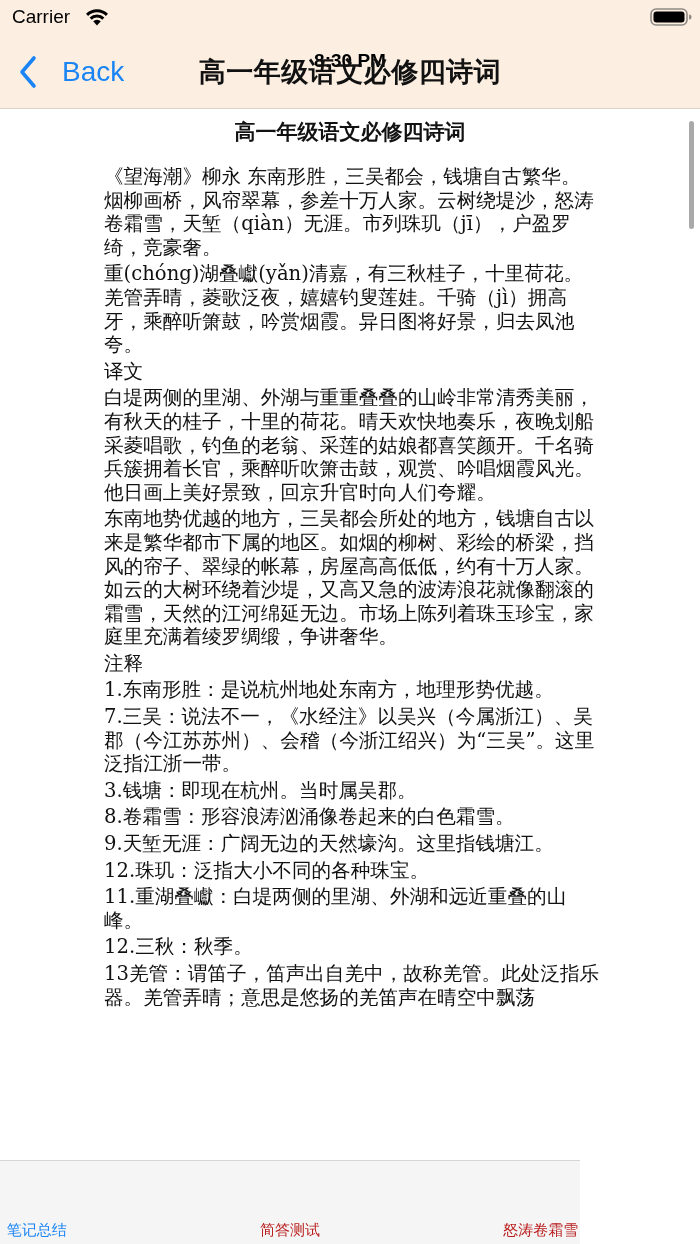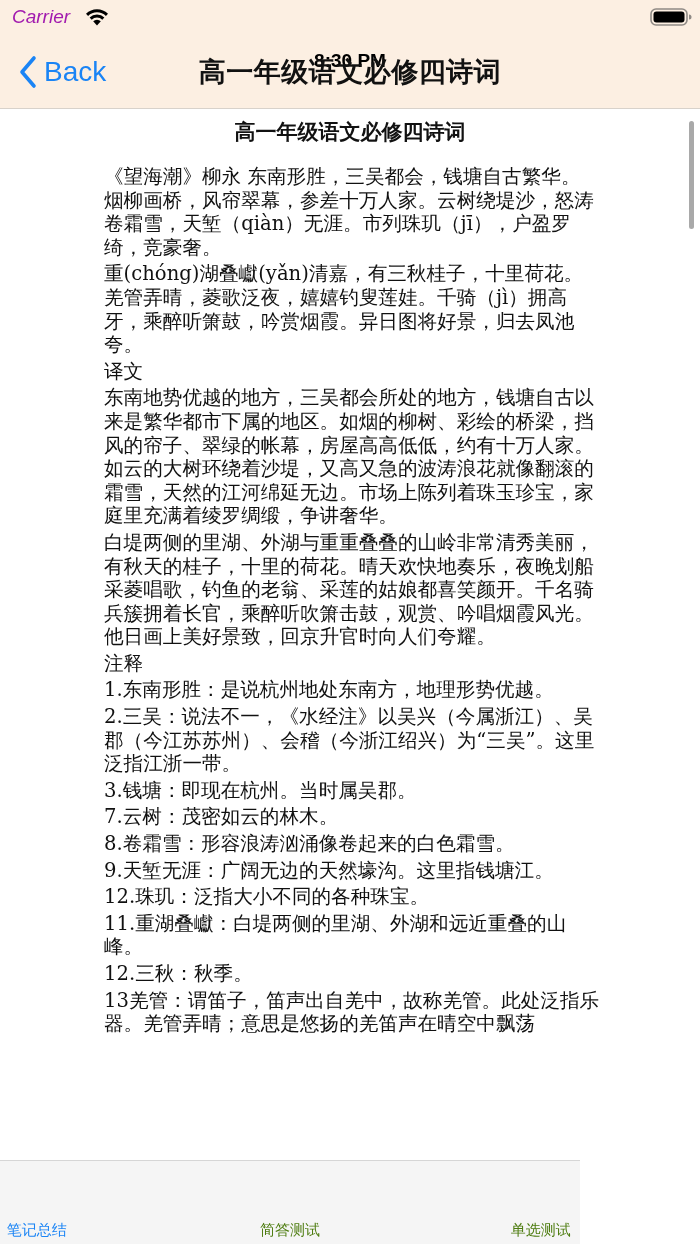--- a/index.html
+++ b/index.html
@@ -12,33 +12,33 @@
 
     
     .top {
       position: absolute; left: 0; top: 0; width: 700px; height: 109px;
       background: #fcefe2;
       border-bottom: 1px solid #d8d2cb;
     }
     .status-bar { position: absolute; left: 0; top: 0; width: 700px; height: 36px; }
     .carrier {
       position: absolute; left: 12px; top: 6px;
-      font-family: "Liberation Sans", sans-serif; font-size: 19px; color: #a21caf; font-style: italic;
+      font-family: "Liberation Sans", sans-serif; font-size: 19px; color: #000000;
     }
     .wifi { position: absolute; left: 84px; top: 7px; width: 26px; height: 20px; }
     .clock {
       position: absolute; left: 0; right: 0; top: 6px; text-align: center;
       font-family: "Liberation Sans", sans-serif; font-size: 19px; font-weight: bold; color: #000; margin-top: 44px;
     }
     .battery { position: absolute; left: 650px; top: 7px; width: 42px; height: 20px; }
 
     .nav-bar { position: absolute; left: 0; top: 36px; width: 700px; height: 72px; }
     .back-button {
       position: absolute; left: 18px; top: 16px; height: 40px;
-      display: flex; align-items: center; gap: 6px; cursor: pointer; text-align: right;
+      display: flex; align-items: center; gap: 24px; cursor: pointer; text-align: right;
     }
     .back-chevron { width: 20px; height: 34px; }
     .back-label {
       font-family: "Liberation Sans", sans-serif; font-size: 28px; color: #1a84f5;
     }
     .nav-title {
       position: absolute; left: 0; right: 0; top: 18px; text-align: center;
       font-size: 27px; font-weight: bold; color: #111;
       letter-spacing: 0.5px;
     }
@@ -67,21 +67,21 @@
     .tab-bar {
       position: absolute; left: 0; top: 1160px; width: 580px; height: 84px;
       background: #f5f5f5; border-top: 1px solid #d6d6d6;
       display: flex;
     }
     .tab {
       flex: 1; position: relative; cursor: pointer;
     }
     .tab-label {
       position: absolute; left: 0; right: 0; top: 60px; text-align: center;
-      font-size: 15px; color: #4d7c0f;
+      font-size: 15px; color: #b91c1c;
     }
     .tab.active .tab-label { color: #1a84f5; }
     .tab-0 .tab-label { left: -120px; }
     .tab-1 .tab-label { left: 0; }
     .tab-2 .tab-label { left: 115px; }
   </style>
 </head>
 <body>
 
 <div class="app">
@@ -112,42 +112,41 @@
       <div class="nav-title">高一年级语文必修四诗词</div>
     </div>
   </div>
 
   <div class="content">
     <div class="doc-title">高一年级语文必修四诗词</div>
     <div class="doc-body">
       <p>《望海潮》柳永 东南形胜，三吴都会，钱塘自古繁华。烟柳画桥，风帘翠幕，参差十万人家。云树绕堤沙，怒涛卷霜雪，天堑（qiàn）无涯。市列珠玑（jī），户盈罗绮，竞豪奢。</p>
       <p>重(chóng)湖叠巘(yǎn)清嘉，有三秋桂子，十里荷花。羌管弄晴，菱歌泛夜，嬉嬉钓叟莲娃。千骑（jì）拥高牙，乘醉听箫鼓，吟赏烟霞。异日图将好景，归去凤池夸。</p>
       <p>译文</p>
+      <p>白堤两侧的里湖、外湖与重重叠叠的山岭非常清秀美丽，有秋天的桂子，十里的荷花。晴天欢快地奏乐，夜晚划船采菱唱歌，钓鱼的老翁、采莲的姑娘都喜笑颜开。千名骑兵簇拥着长官，乘醉听吹箫击鼓，观赏、吟唱烟霞风光。他日画上美好景致，回京升官时向人们夸耀。</p>
       <p>东南地势优越的地方，三吴都会所处的地方，钱塘自古以来是繁华都市下属的地区。如烟的柳树、彩绘的桥梁，挡风的帘子、翠绿的帐幕，房屋高高低低，约有十万人家。如云的大树环绕着沙堤，又高又急的波涛浪花就像翻滚的霜雪，天然的江河绵延无边。市场上陈列着珠玉珍宝，家庭里充满着绫罗绸缎，争讲奢华。</p>
-      <p>白堤两侧的里湖、外湖与重重叠叠的山岭非常清秀美丽，有秋天的桂子，十里的荷花。晴天欢快地奏乐，夜晚划船采菱唱歌，钓鱼的老翁、采莲的姑娘都喜笑颜开。千名骑兵簇拥着长官，乘醉听吹箫击鼓，观赏、吟唱烟霞风光。他日画上美好景致，回京升官时向人们夸耀。</p>
       <p>注释</p>
       <p>1.东南形胜：是说杭州地处东南方，地理形势优越。</p>
-      <p>2.三吴：说法不一，《水经注》以吴兴（今属浙江）、吴郡（今江苏苏州）、会稽（今浙江绍兴）为“三吴”。这里泛指江浙一带。</p>
+      <p>7.三吴：说法不一，《水经注》以吴兴（今属浙江）、吴郡（今江苏苏州）、会稽（今浙江绍兴）为“三吴”。这里泛指江浙一带。</p>
       <p>3.钱塘：即现在杭州。当时属吴郡。</p>
-      <p>7.云树：茂密如云的林木。</p>
       <p>8.卷霜雪：形容浪涛汹涌像卷起来的白色霜雪。</p>
       <p>9.天堑无涯：广阔无边的天然壕沟。这里指钱塘江。</p>
       <p>12.珠玑：泛指大小不同的各种珠宝。</p>
       <p>11.重湖叠巘：白堤两侧的里湖、外湖和远近重叠的山峰。</p>
       <p>12.三秋：秋季。</p>
       <p>13羌管：谓笛子，笛声出自羌中，故称羌管。此处泛指乐器。羌管弄晴；意思是悠扬的羌笛声在晴空中飘荡</p>
     </div>
     <div class="scrollbar"></div>
   </div>
 
   <div class="tab-bar">
     <div class="tab tab-0 active">
       <span class="tab-label">笔记总结</span>
     </div>
     <div class="tab tab-1">
       <span class="tab-label">简答测试</span>
     </div>
     <div class="tab tab-2">
-      <span class="tab-label">单选测试</span>
+      <span class="tab-label">怒涛卷霜雪</span>
     </div>
   </div>
 
 </div>
 
 </body></html>

